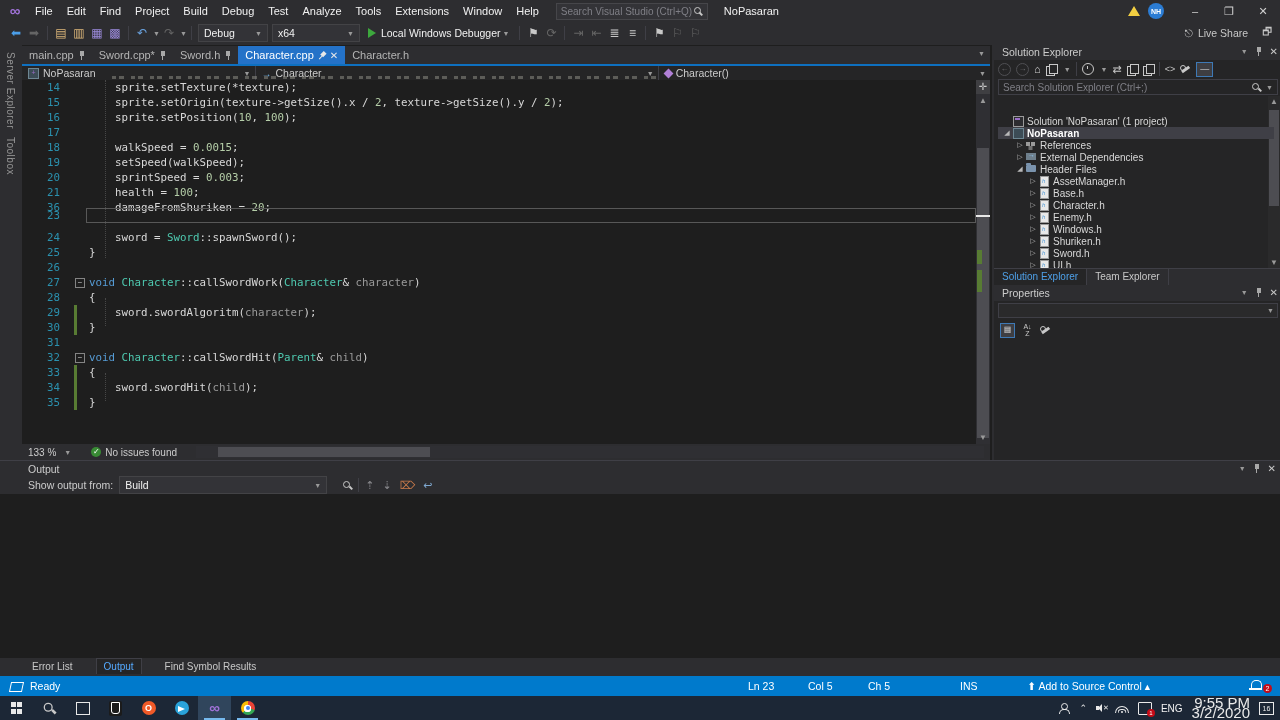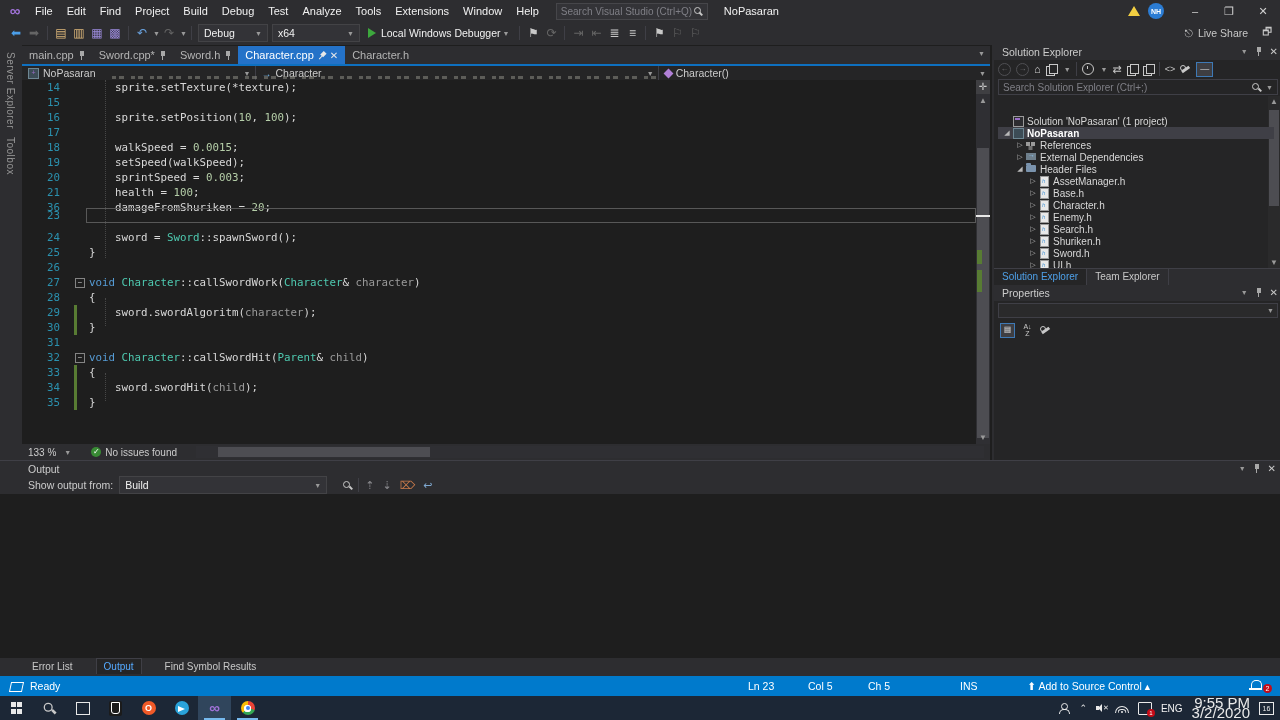--- a/index.html
+++ b/index.html
@@ -310,20 +310,21 @@
 
   <div id="partial-line" class="abs"></div>
   <div id="codearea" class="abs">
     <div id="code-lines">
         <div class="code-row" style="top: 0px;">
           <span class="ln">14</span>
           <span class="toks"><span class="tok-pl">    sprite.setTexture(*texture);</span></span>
         </div>
         <div class="code-row" style="top: 15px;">
           <span class="ln">15</span>
+          <span class="toks"><span class="tok-pl">    sprite.setOrigin(texture-&gt;getSize().x / </span><span class="tok-num">2</span><span class="tok-pl">, texture-&gt;getSize().y / </span><span class="tok-num">2</span><span class="tok-pl">);</span></span>
         </div>
         <div class="code-row" style="top: 30px;">
           <span class="ln">16</span>
           <span class="toks"><span class="tok-pl">    sprite.setPosition(</span><span class="tok-num">10</span><span class="tok-pl">, </span><span class="tok-num">100</span><span class="tok-pl">);</span></span>
         </div>
         <div class="code-row" style="top: 45px;">
           <span class="ln">17</span>
           <span class="toks"></span>
         </div>
         <div class="code-row" style="top: 60px;">
@@ -534,21 +535,21 @@
           <span class="ticon">
             <i class="ic-page"></i>
           </span>
           <span class="tlabel">Enemy.h</span>
         </div>
         <div class="trow" style="top: 110px; padding-left: 30px;">
           <span class="tarrow">▷</span>
           <span class="ticon">
             <i class="ic-page"></i>
           </span>
-          <span class="tlabel">Search.h</span>
+          <span class="tlabel">Windows.h</span>
         </div>
         <div class="trow" style="top: 122px; padding-left: 30px;">
           <span class="tarrow">▷</span>
           <span class="ticon">
             <i class="ic-page"></i>
           </span>
           <span class="tlabel">Shuriken.h</span>
         </div>
         <div class="trow" style="top: 134px; padding-left: 30px;">
           <span class="tarrow">▷</span>

